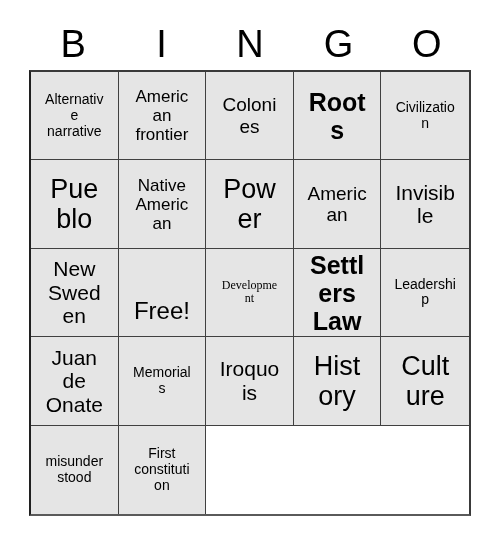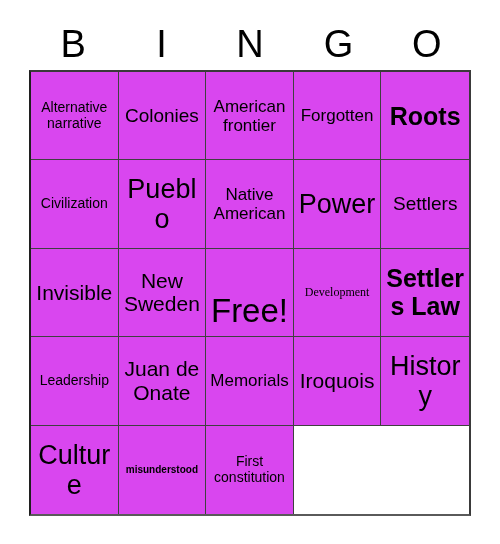--- a/index.html
+++ b/index.html
@@ -57,93 +57,90 @@
     background: #ffffff;
   }
   .cell {
     box-sizing: border-box;
     border-right: 1px solid #404040;
     border-bottom: 1px solid #404040;
     display: flex;
     align-items: center;
     justify-content: center;
     text-align: center;
-    padding: 2px 3px;
-    background: #d946ef;
+    padding: 2px 13px;
+    background: #e5e5e5;
     overflow: hidden;
   }
   .cell:nth-child(5n) {
     border-right: none;
   }
   .cell:nth-child(n+21) {
     border-bottom: none;
   }
   .cell-text {
     display: block;
     width: 100%;
     line-height: 1.12;
     color: #000000;
     word-wrap: break-word;
   }
   
-  .fs-xxs { font-size: 10px; font-weight: bold; }
+  .fs-xxs { font-size: 14px; }
   .fs-xs  { font-size: 12px; font-family: Liberation Serif, serif; }
   .fs-s   { font-size: 14px; }
-  .fs-sm  { font-size: 17px; }
+  .fs-sm  { font-size: 14px; }
   .fs-m   { font-size: 17px; }
   .fs-ml  { font-size: 19px; }
   .fs-l   { font-size: 21px; }
   .fs-xl  { font-size: 25px; font-weight: bold; }
   .fs-xxl { font-size: 27px; }
-  .fs-huge { font-size: 33px; margin-top: 37px; }
+  .fs-huge { font-size: 24px; margin-top: 37px; }
 </style>
 </head>
 <body>
 
 <div class="card">
 
   <div class="header-row">
     <div class="header-cell">B</div>
     <div class="header-cell">I</div>
     <div class="header-cell">N</div>
     <div class="header-cell">G</div>
     <div class="header-cell">O</div>
   </div>
 
   <div class="grid">
     <div class="cell">
         <span class="cell-text fs-s">Alternative narrative</span>
       </div>
     <div class="cell">
-        <span class="cell-text fs-ml">Colonies</span>
-      </div>
-    <div class="cell">
         <span class="cell-text fs-m">American frontier</span>
       </div>
     <div class="cell">
-        <span class="cell-text fs-m">Forgotten</span>
+        <span class="cell-text fs-ml">Colonies</span>
       </div>
     <div class="cell">
         <span class="cell-text fs-xl">Roots</span>
       </div>
 
     <div class="cell">
         <span class="cell-text fs-s">Civilization</span>
       </div>
     <div class="cell">
         <span class="cell-text fs-xxl">Pueblo</span>
       </div>
     <div class="cell">
         <span class="cell-text fs-m">Native American</span>
       </div>
     <div class="cell">
         <span class="cell-text fs-xxl">Power</span>
       </div>
     <div class="cell">
-        <span class="cell-text fs-ml">Settlers</span>
+        <span class="cell-text fs-ml">American</span>
       </div>
 
     <div class="cell">
         <span class="cell-text fs-l">Invisible</span>
       </div>
     <div class="cell">
         <span class="cell-text fs-l">New Sweden</span>
       </div>
     <div class="cell">
         <span class="cell-text fs-huge">Free!</span>

